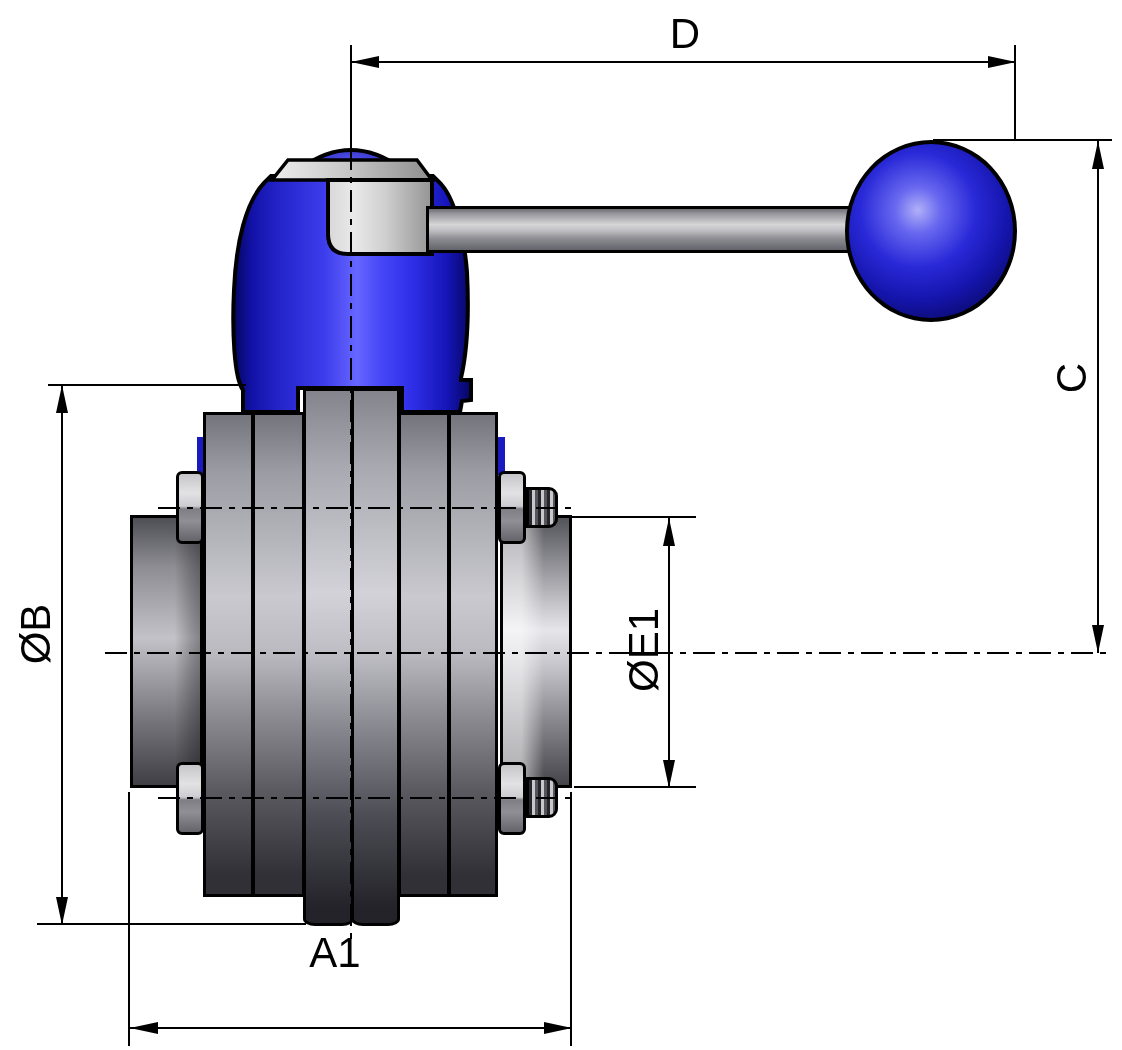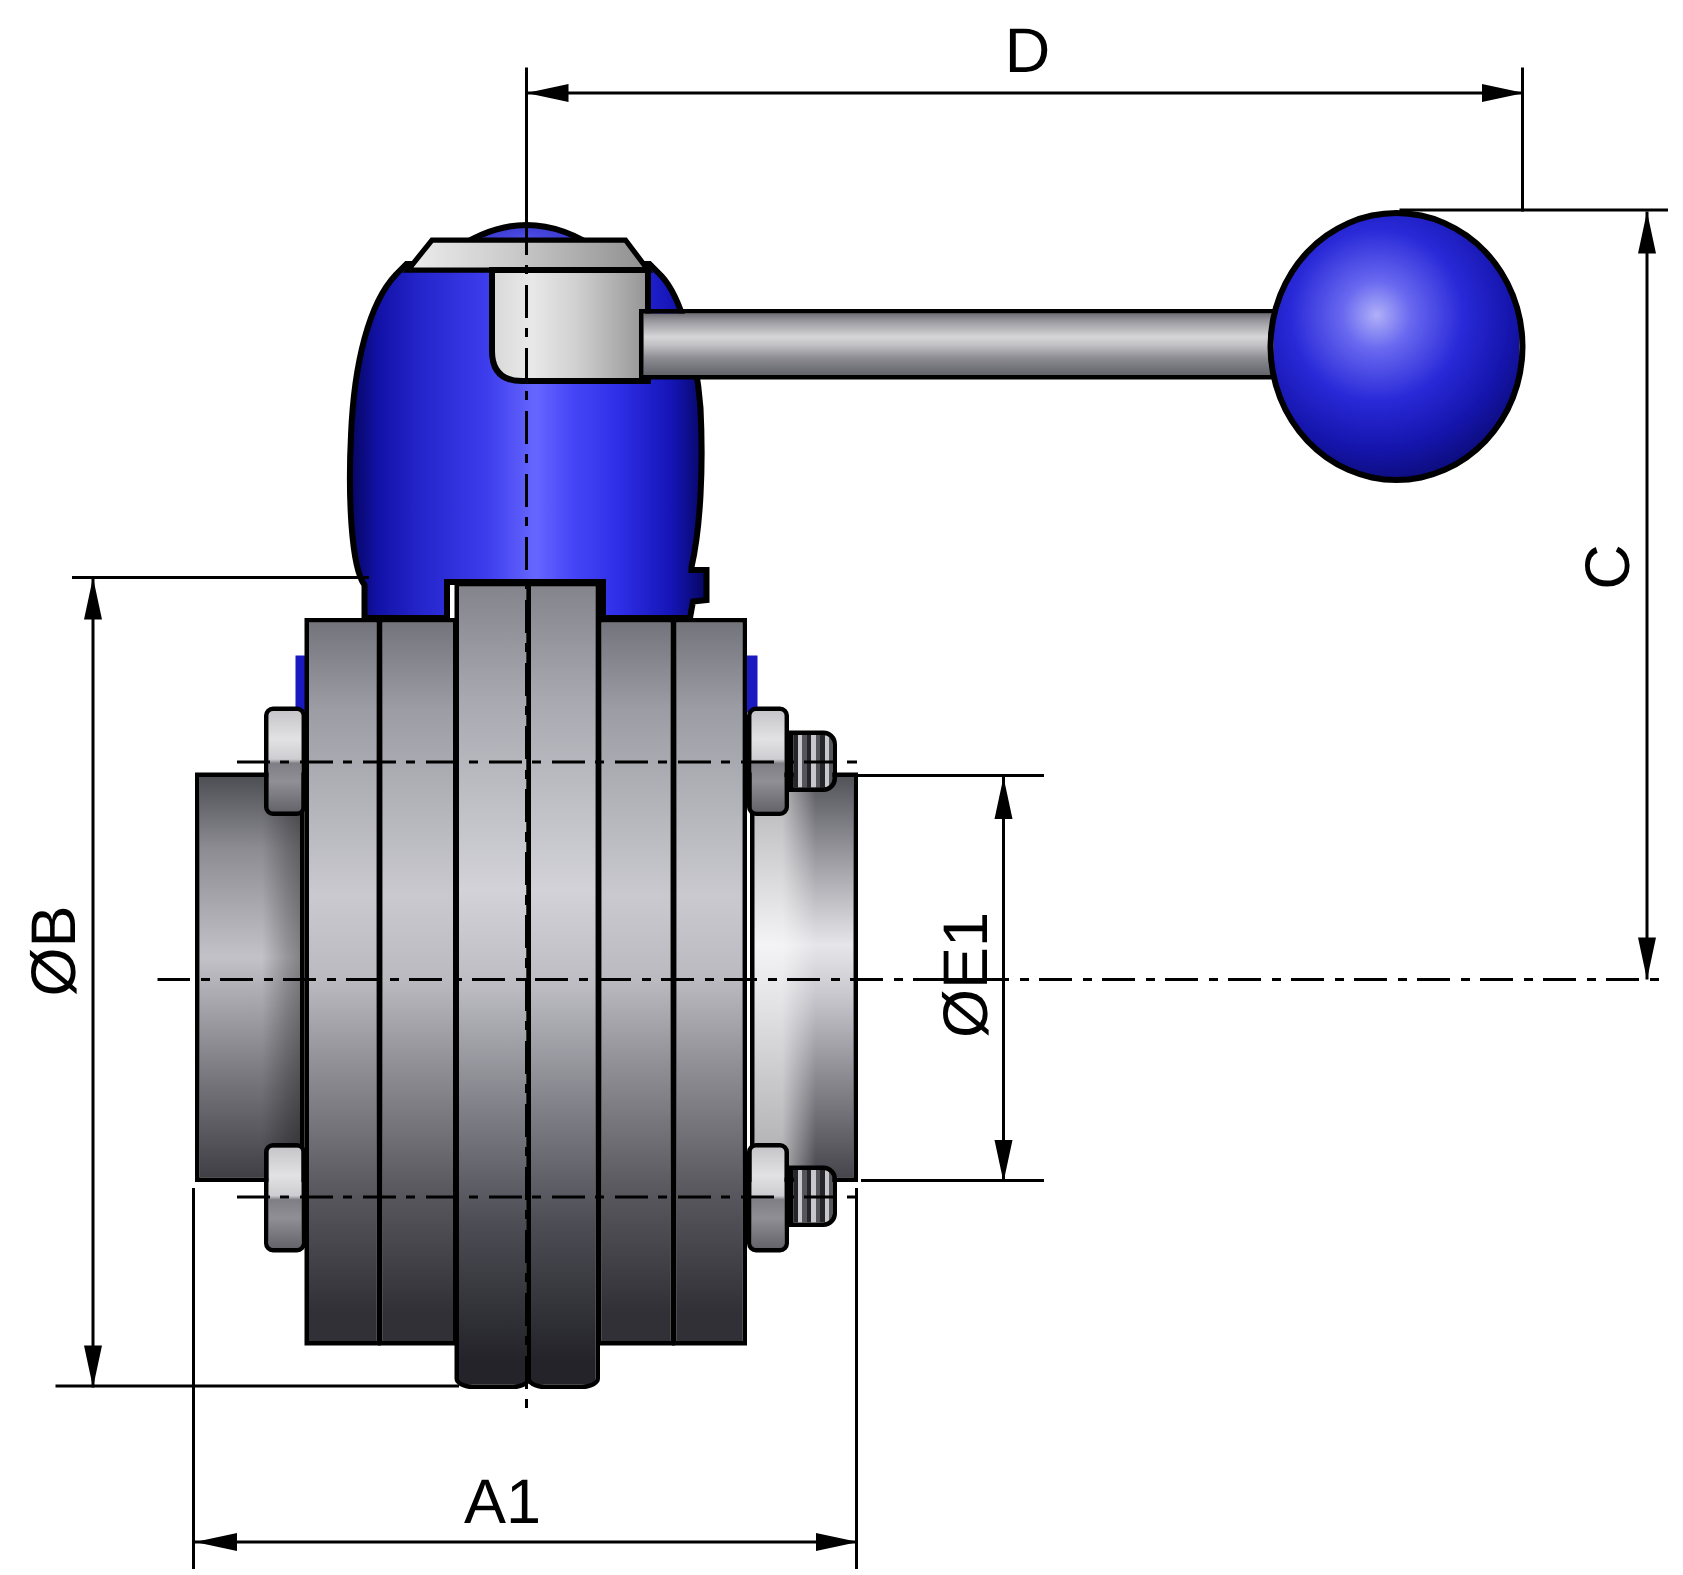--- a/index.html
+++ b/index.html
@@ -137,15 +137,15 @@
   <div class="abs ln" style="left:668px;top:518px;width:2px;height:270px;"></div>
   <div class="abs arr arr-u" style="left:663px;top:518px;"></div>
   <div class="abs arr arr-d" style="left:663px;top:760px;"></div>
   <div class="abs dimlabel rot" style="left:584px;top:628px;width:120px;height:44px;">ØE1</div>
 
   <div class="abs ln" style="left:128px;top:792px;width:2px;height:254px;"></div>
   <div class="abs ln" style="left:570px;top:792px;width:2px;height:254px;"></div>
   <div class="abs ln" style="left:130px;top:1027px;width:442px;height:2px;"></div>
   <div class="abs arr arr-l" style="left:130px;top:1022px;"></div>
   <div class="abs arr arr-r" style="left:544px;top:1022px;"></div>
-  <div class="abs dimlabel" style="left:285px;top:980px;width:100px;height:42px;">A1</div>
+  <div class="abs dimlabel" style="left:285px;top:932px;width:100px;height:42px;">A1</div>
 
 </div>
 
 </body></html>

